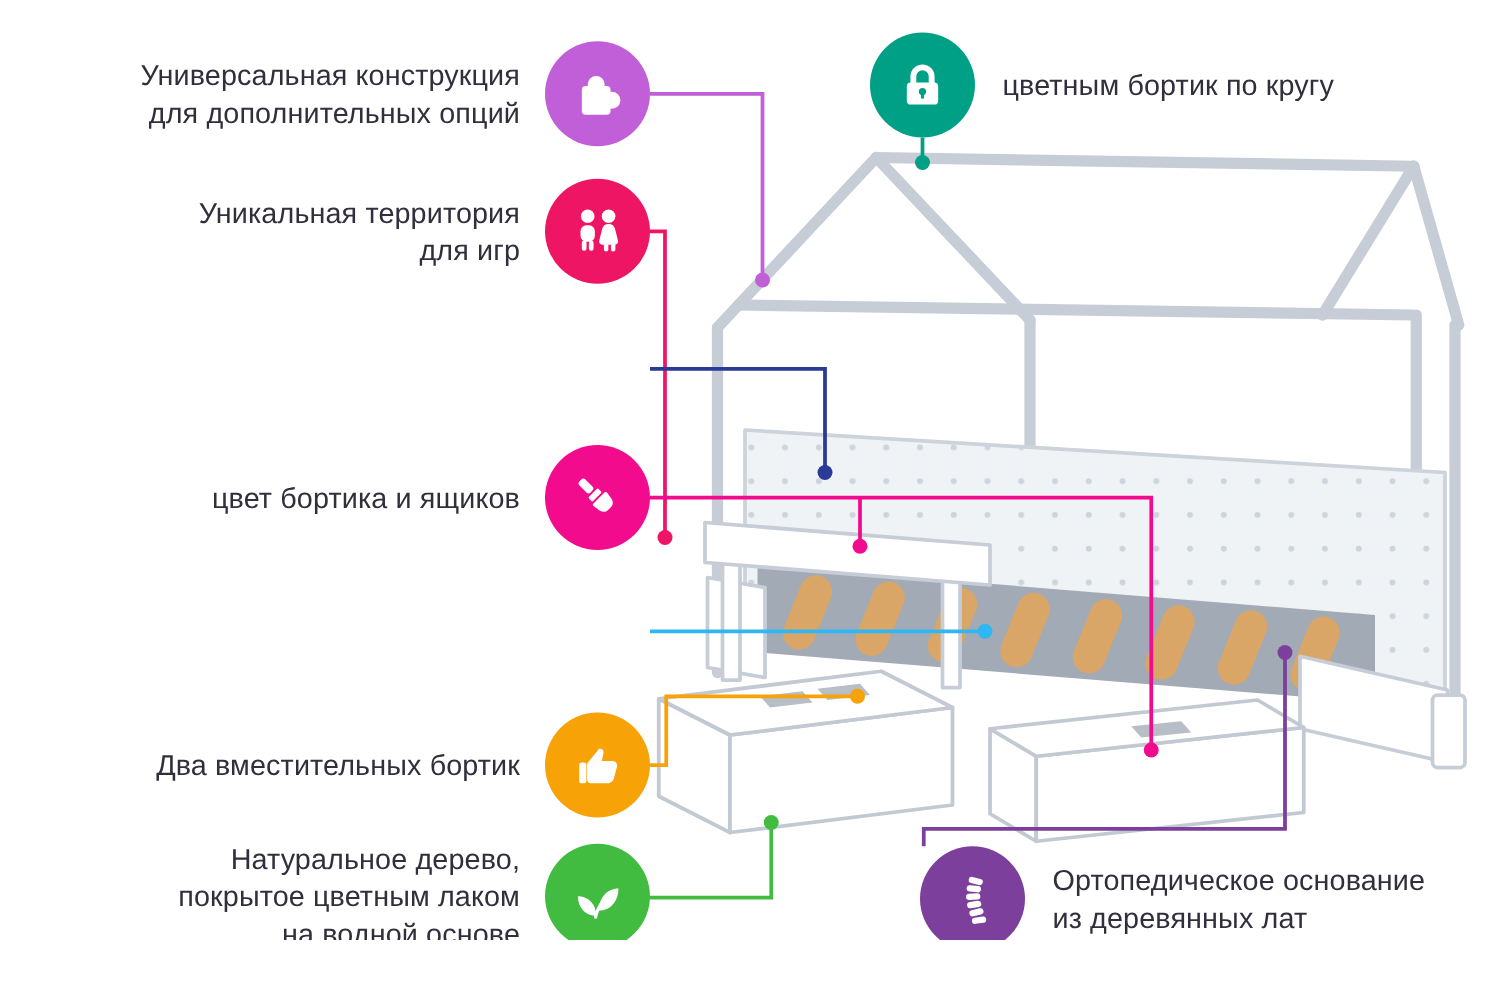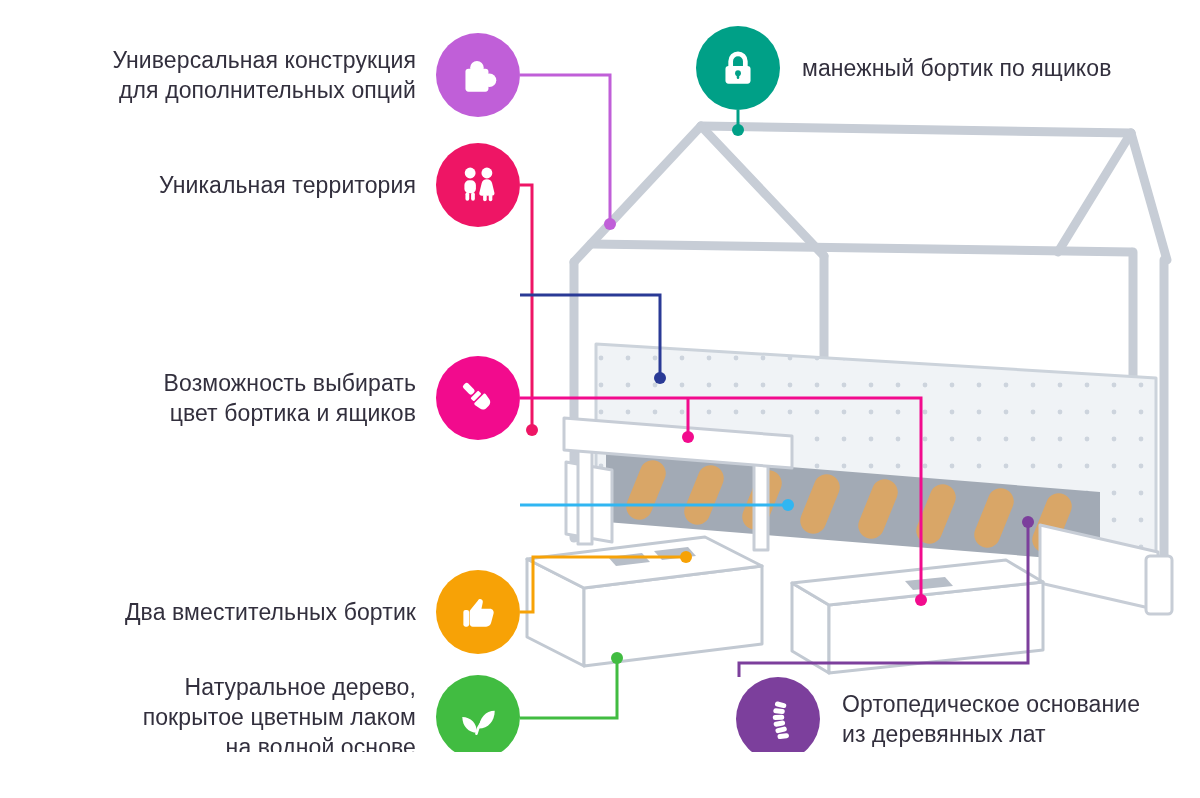--- a/index.html
+++ b/index.html
@@ -146,41 +146,41 @@
           <circle cx="21" cy="15" r="6.5"></circle>
           <circle cx="33" cy="27" r="6.5"></circle>
         </g>
       </svg>
     </div>
   </div>
 
   <div class="feature left" style="top:143px">
     <div class="label">
       <div class="line">Уникальная территория</div>
+      <div class="line">для игр</div>
     </div>
     <div class="badge" style="background-color: rgb(238, 21, 101);">
       <svg class="glyph" viewBox="0 0 44 44">
         <g fill="#fff">
           <circle cx="14.5" cy="10.5" r="5.2"></circle>
           <rect x="9" y="17.5" width="11" height="12.5" rx="4.5"></rect>
           <rect x="10" y="29" width="3.6" height="8" rx="1.8"></rect>
           <rect x="15.4" y="29" width="3.6" height="8" rx="1.8"></rect>
           <circle cx="30.5" cy="10.5" r="5.2"></circle>
           <path d="M30.5 16.5 c2.6 0 4.4 1.4 5 3.9 l2.2 8.9 c.4 1.5 -.8 3 -2.4 3 h-9.6 c-1.6 0 -2.8 -1.5 -2.4 -3 l2.2 -8.9 c.6 -2.5 2.4 -3.9 5 -3.9 z"></path>
           <rect x="26.9" y="31" width="3.4" height="6.5" rx="1.7"></rect>
           <rect x="32.3" y="31" width="3.4" height="6.5" rx="1.7"></rect>
         </g>
       </svg>
     </div>
   </div>
 
 
   <div class="feature left" style="top:356px">
     <div class="label">
-      <div class="line">Возможность выбирать</div>
       <div class="line">цвет бортика и ящиков</div>
     </div>
     <div class="badge" style="background-color: rgb(242, 11, 141);">
       <svg class="glyph" viewBox="0 0 44 44">
         <g fill="#fff" transform="rotate(-45 22 22)">
           <rect x="18.8" y="3.5" width="6.4" height="12" rx="2.2"></rect>
           <rect x="16.8" y="17" width="10.4" height="4.5" rx="1"></rect>
           <path d="M15.5 23 h13 c.8 0 1.4 .7 1.3 1.5 l-1 6 c-.4 2.3 -2.4 4 -4.8 4 h-3 c-2.4 0 -4.4 -1.7 -4.8 -4 l-1 -6 c-.1 -.8 .5 -1.5 1.3 -1.5 z"></path>
         </g>
       </svg>
@@ -222,21 +222,21 @@
   <div class="feature right" style="left:696px;top:26px">
     <div class="badge" style="background-color: rgb(0, 160, 135);">
       <svg class="glyph" viewBox="0 0 44 44">
         <path d="M15 21 v-5.5 a7 7 0 0 1 14 0 V21" fill="none" stroke="#fff" stroke-width="4.5"></path>
         <rect x="10" y="20" width="24" height="17" rx="3" fill="#fff"></rect>
         <circle cx="22" cy="27" r="2.8" fill="#00a087"></circle>
         <rect x="20.8" y="27" width="2.4" height="5.5" rx="1.2" fill="#00a087"></rect>
       </svg>
     </div>
     <div class="label">
-      <div class="line">манежный бортик по ящиков</div>
+      <div class="line">цветным бортик по кругу</div>
     </div>
   </div>
 
   <div class="feature right" style="left:736px;top:677px">
     <div class="badge" style="background-color: rgb(124, 63, 156);">
       <svg class="glyph" viewBox="0 0 44 44">
         <g fill="#fff">
           <rect x="19" y="6" width="11" height="4.8" rx="2.4" transform="rotate(14 24.5 8.4)"></rect>
           <rect x="17.5" y="12" width="11" height="4.8" rx="2.4" transform="rotate(6 23 14.4)"></rect>
           <rect x="17" y="18" width="11" height="4.8" rx="2.4" transform="rotate(-3 22.5 20.4)"></rect>

